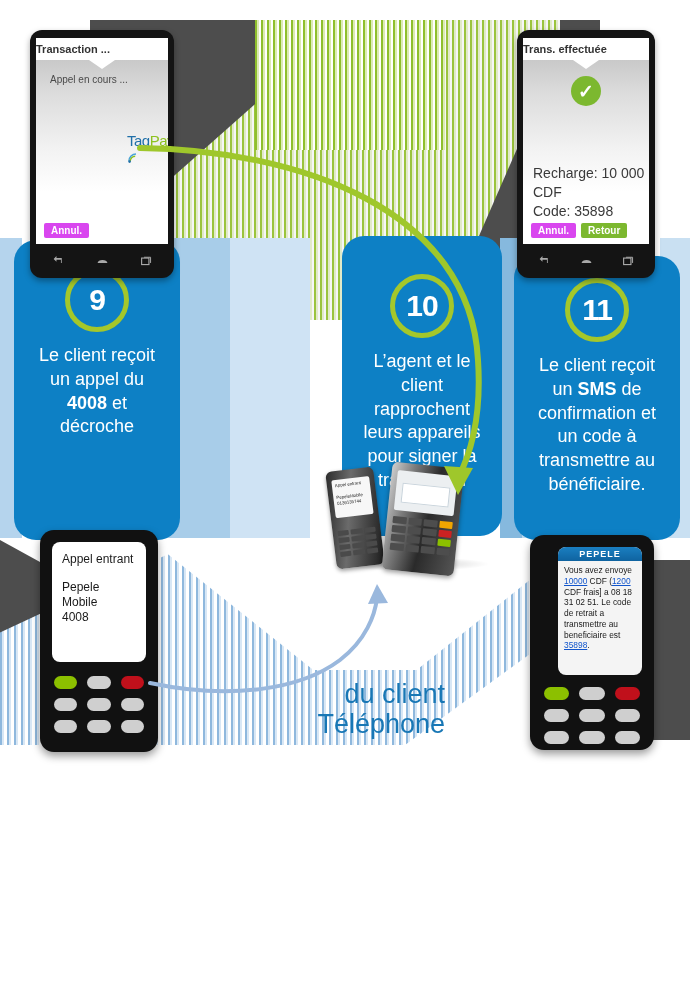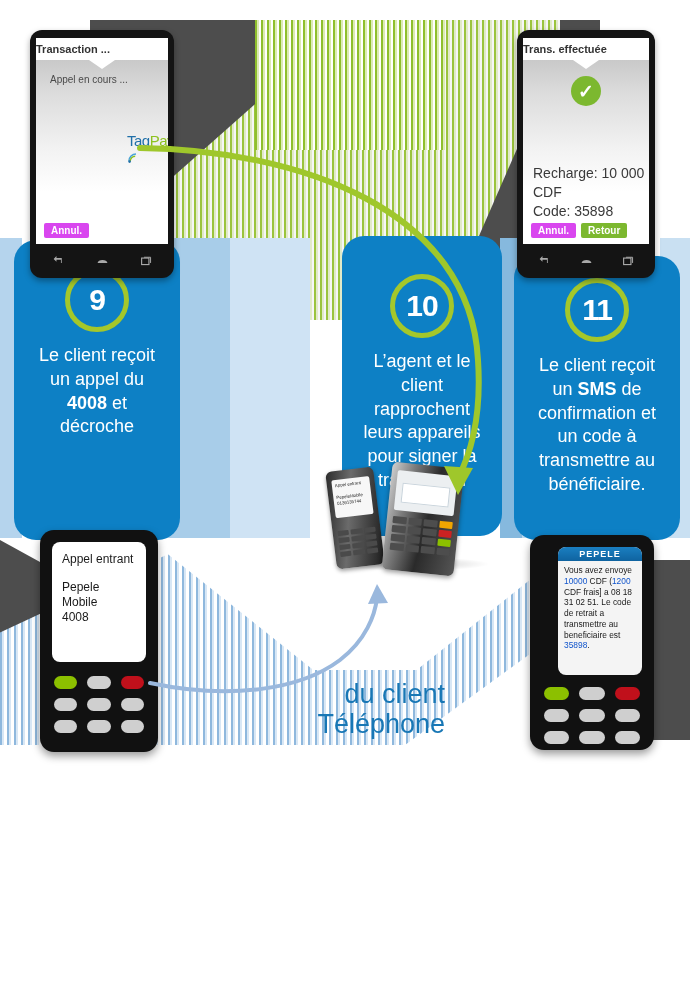--- a/index.html
+++ b/index.html
@@ -90,21 +90,21 @@
   .key.k-green{background:#8cc000;}
   .key.k-red{background:#c0101b;}
 
   
   .pos{position:absolute;background:#111;border-radius:14px;box-shadow:0 4px 8px rgba(0,0,0,.4);}
   .pos .pscreen{position:absolute;left:28px;top:12px;right:12px;height:120px;background:#f4f4f4;border-radius:8px;
     overflow:hidden;}
   .pos .phdr{background:linear-gradient(180deg,#1a7fc1,#0f63a0);color:#fff;font-size:9px;font-weight:bold;
     text-align:center;letter-spacing:1px;padding:2px 0;}
   .pos .pbody{font-size:8.4px;color:#1a1a1a;line-height:1.28;padding:4px 6px;}
-  .pos .lnk{color:#1155cc;text-align:right;}
+  .pos .lnk{color:#1155cc;text-decoration:underline;text-align:right;}
 
   
   .client-label{position:absolute;left:255px;top:680px;width:190px;text-align:right;color:#1877b5;
     font-size:27px;line-height:1.1;font-weight:300;}
 
   
   .pair{position:absolute;left:325px;top:465px;width:170px;height:110px;}
   .pair .shadow{position:absolute;left:5px;top:92px;width:160px;height:14px;border-radius:50%;
     background:radial-gradient(ellipse at center,rgba(0,0,0,.22),rgba(0,0,0,0) 70%);}
   .ph-a{position:absolute;left:6px;top:4px;width:48px;height:98px;background:linear-gradient(100deg,#2b2b2b,#6b6b6b 40%,#1d1d1d);

